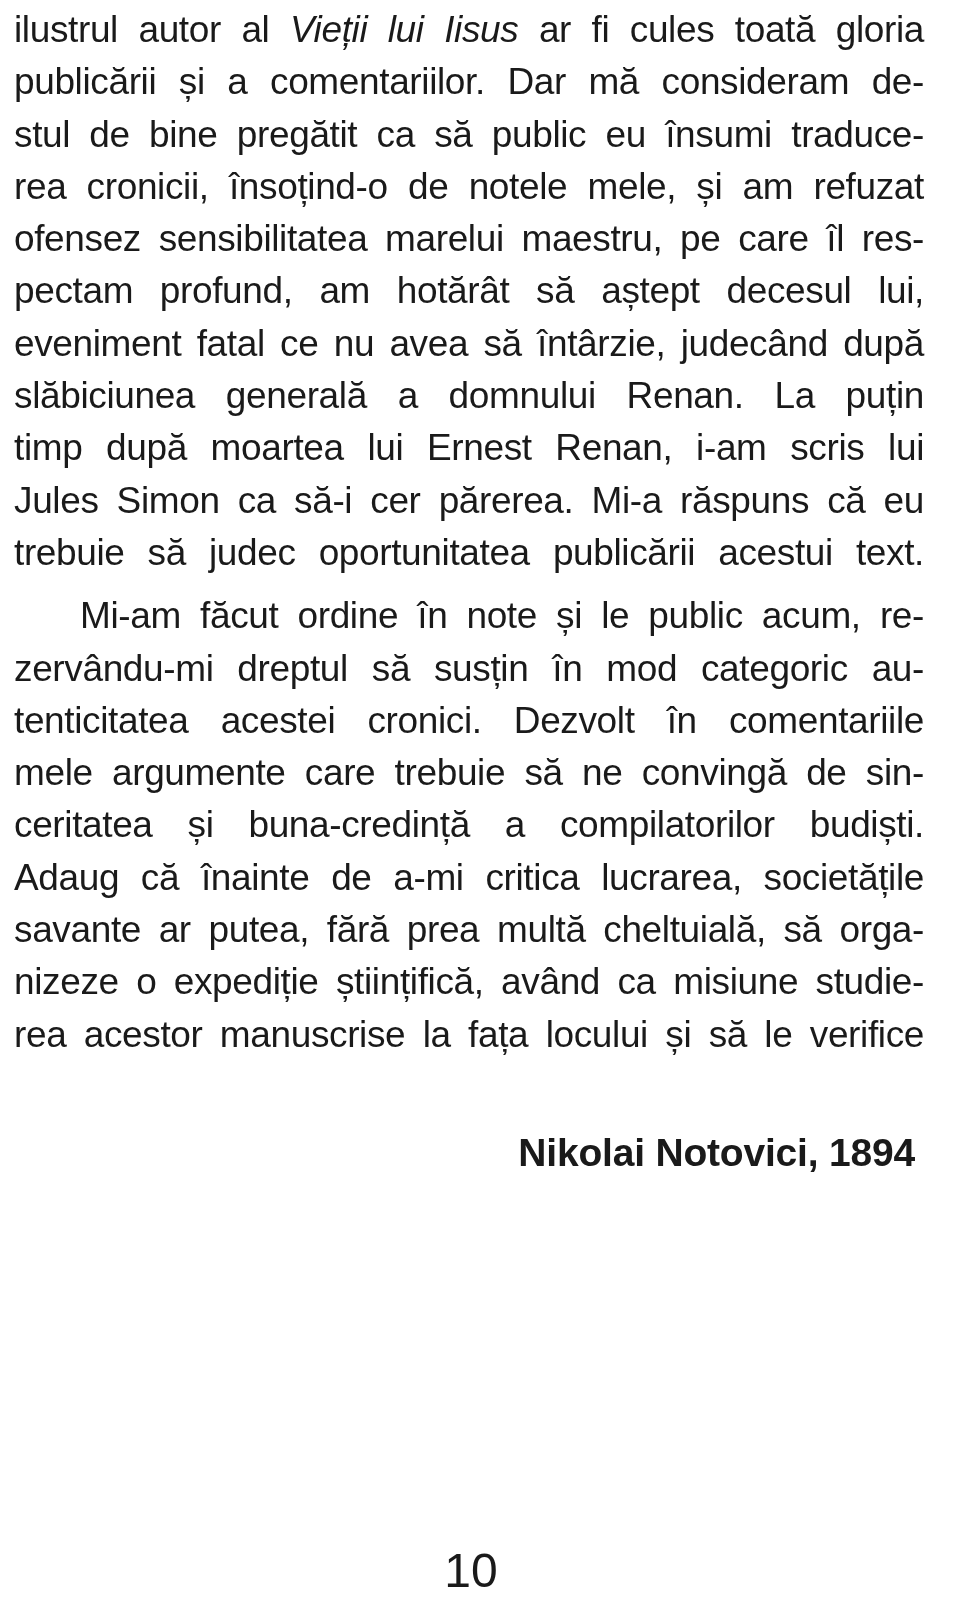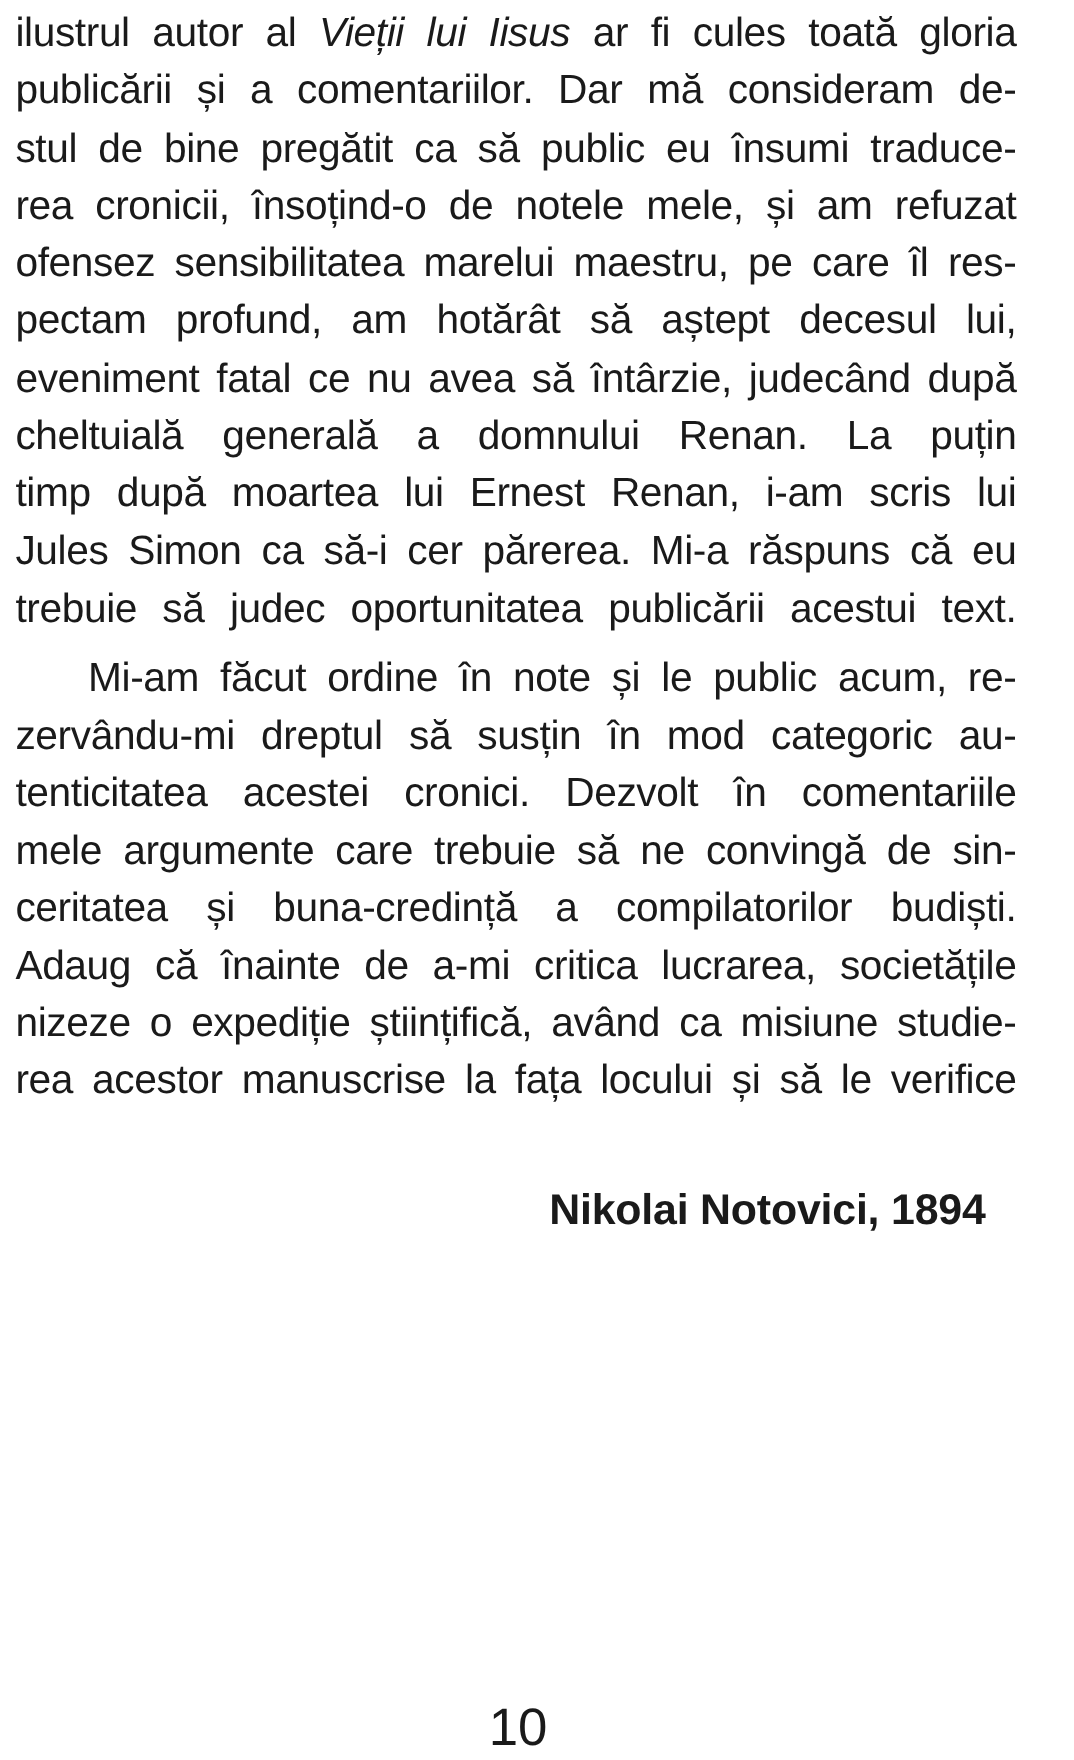--- a/index.html
+++ b/index.html
@@ -37,21 +37,21 @@
   }
   .line.indent {
     padding-left: 66px;
     margin-top: 11px;
   }
   .italic {
     font-style: italic;
   }
   .signature {
     margin-top: 66px;
-    padding-right: 80px;
+    padding-right: 61px;
     padding-left: 14px;
     text-align: right;
     font-size: 39px;
     line-height: 52px;
     font-weight: 600;
     letter-spacing: -0.005em;
   }
   .page-number {
     position: absolute;
     bottom: 7px;
@@ -69,28 +69,29 @@
 <div class="book-page">
   <div class="text-block">
 
   <div class="line"><span>ilustrul autor al </span><span class="italic">Vieții lui Iisus</span><span> ar fi cules toată gloria</span></div>
       <div class="line"><span>publicării și a comentariilor. Dar mă consideram de-</span></div>
       <div class="line"><span>stul de bine pregătit ca să public eu însumi traduce-</span></div>
       <div class="line"><span>rea cronicii, însoțind-o de notele mele, și am refuzat</span></div>
       <div class="line"><span>ofensez sensibilitatea marelui maestru, pe care îl res-</span></div>
       <div class="line"><span>pectam profund, am hotărât să aștept decesul lui,</span></div>
       <div class="line"><span>eveniment fatal ce nu avea să întârzie, judecând după</span></div>
-      <div class="line"><span>cheltuială generală a domnului Renan. La puțin</span></div>
+      <div class="line"><span>slăbiciunea generală a domnului Renan. La puțin</span></div>
       <div class="line"><span>timp după moartea lui Ernest Renan, i-am scris lui</span></div>
       <div class="line"><span>Jules Simon ca să-i cer părerea. Mi-a răspuns că eu</span></div>
       <div class="line"><span>trebuie să judec oportunitatea publicării acestui text.</span></div>
       <div class="line indent"><span>Mi-am făcut ordine în note și le public acum, re-</span></div>
       <div class="line"><span>zervându-mi dreptul să susțin în mod categoric au-</span></div>
       <div class="line"><span>tenticitatea acestei cronici. Dezvolt în comentariile</span></div>
       <div class="line"><span>mele argumente care trebuie să ne convingă de sin-</span></div>
       <div class="line"><span>ceritatea și buna-credință a compilatorilor budiști.</span></div>
       <div class="line"><span>Adaug că înainte de a-mi critica lucrarea, societățile</span></div>
+      <div class="line"><span>savante ar putea, fără prea multă cheltuială, să orga-</span></div>
       <div class="line"><span>nizeze o expediție științifică, având ca misiune studie-</span></div>
       <div class="line"><span>rea acestor manuscrise la fața locului și să le verifice</span></div>
     </div>
   <div class="signature">Nikolai Notovici, 1894</div>
   <div class="page-number">10</div>
 </div>
 
 </body></html>

